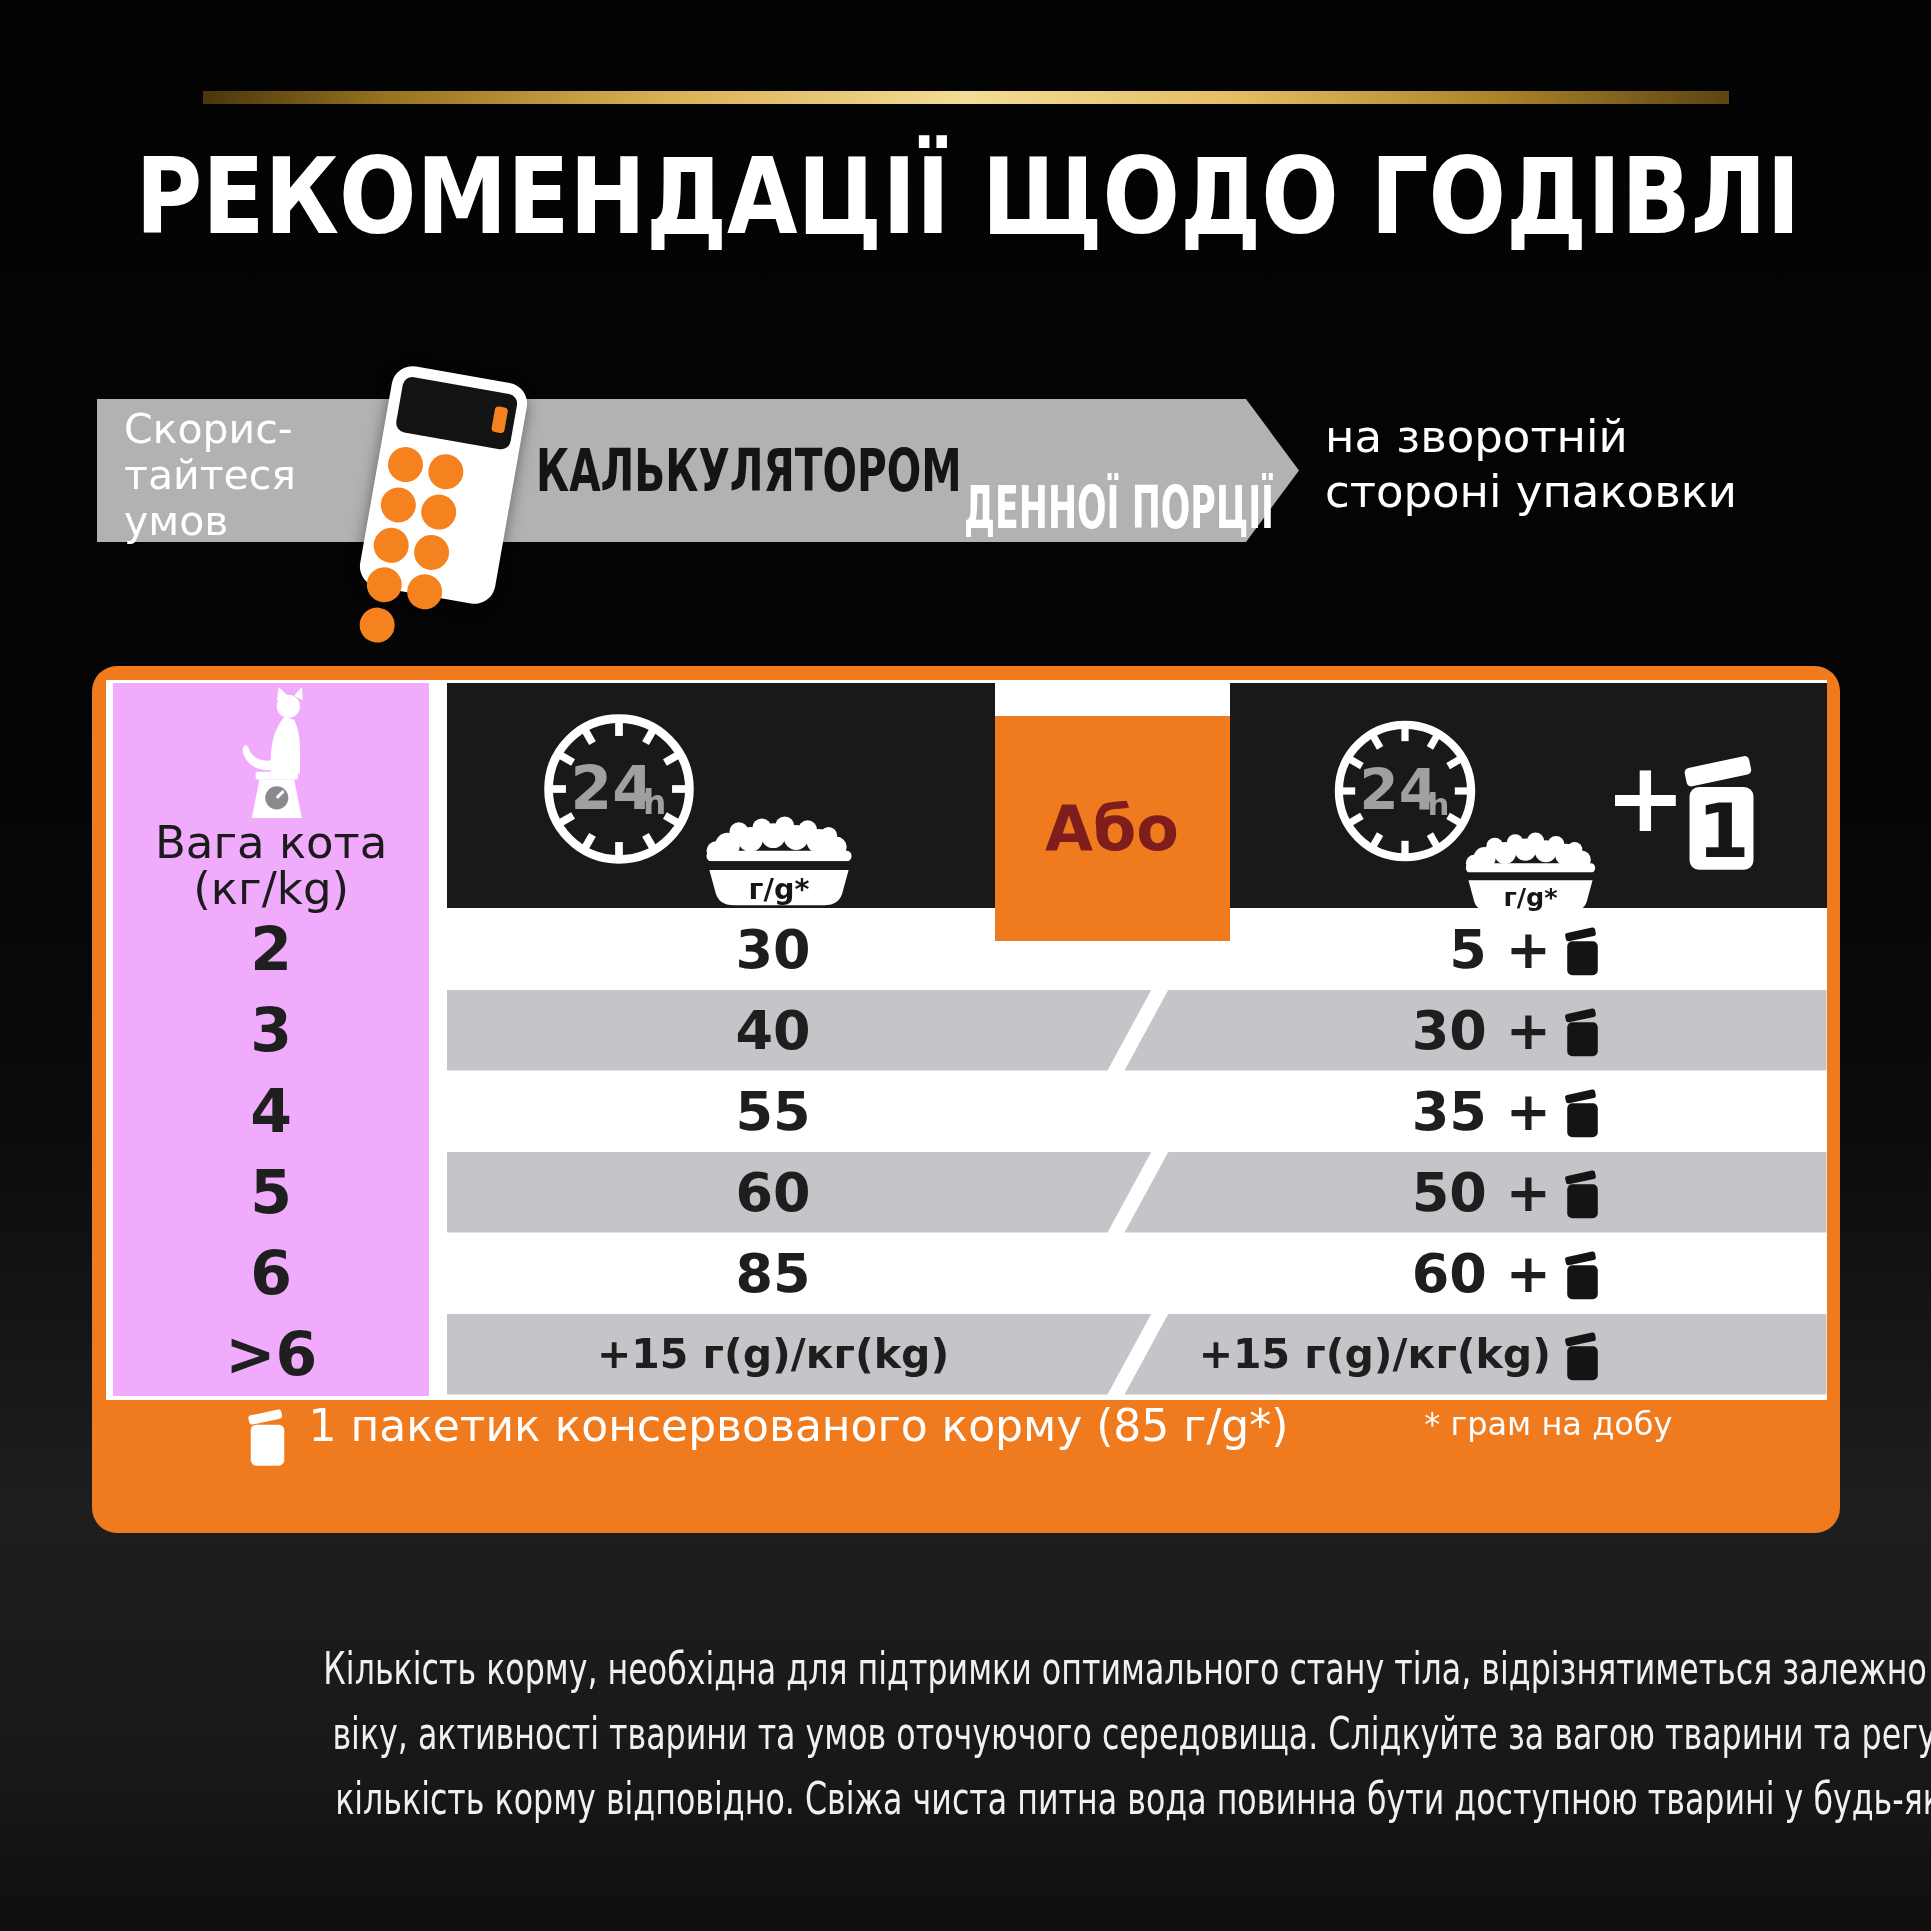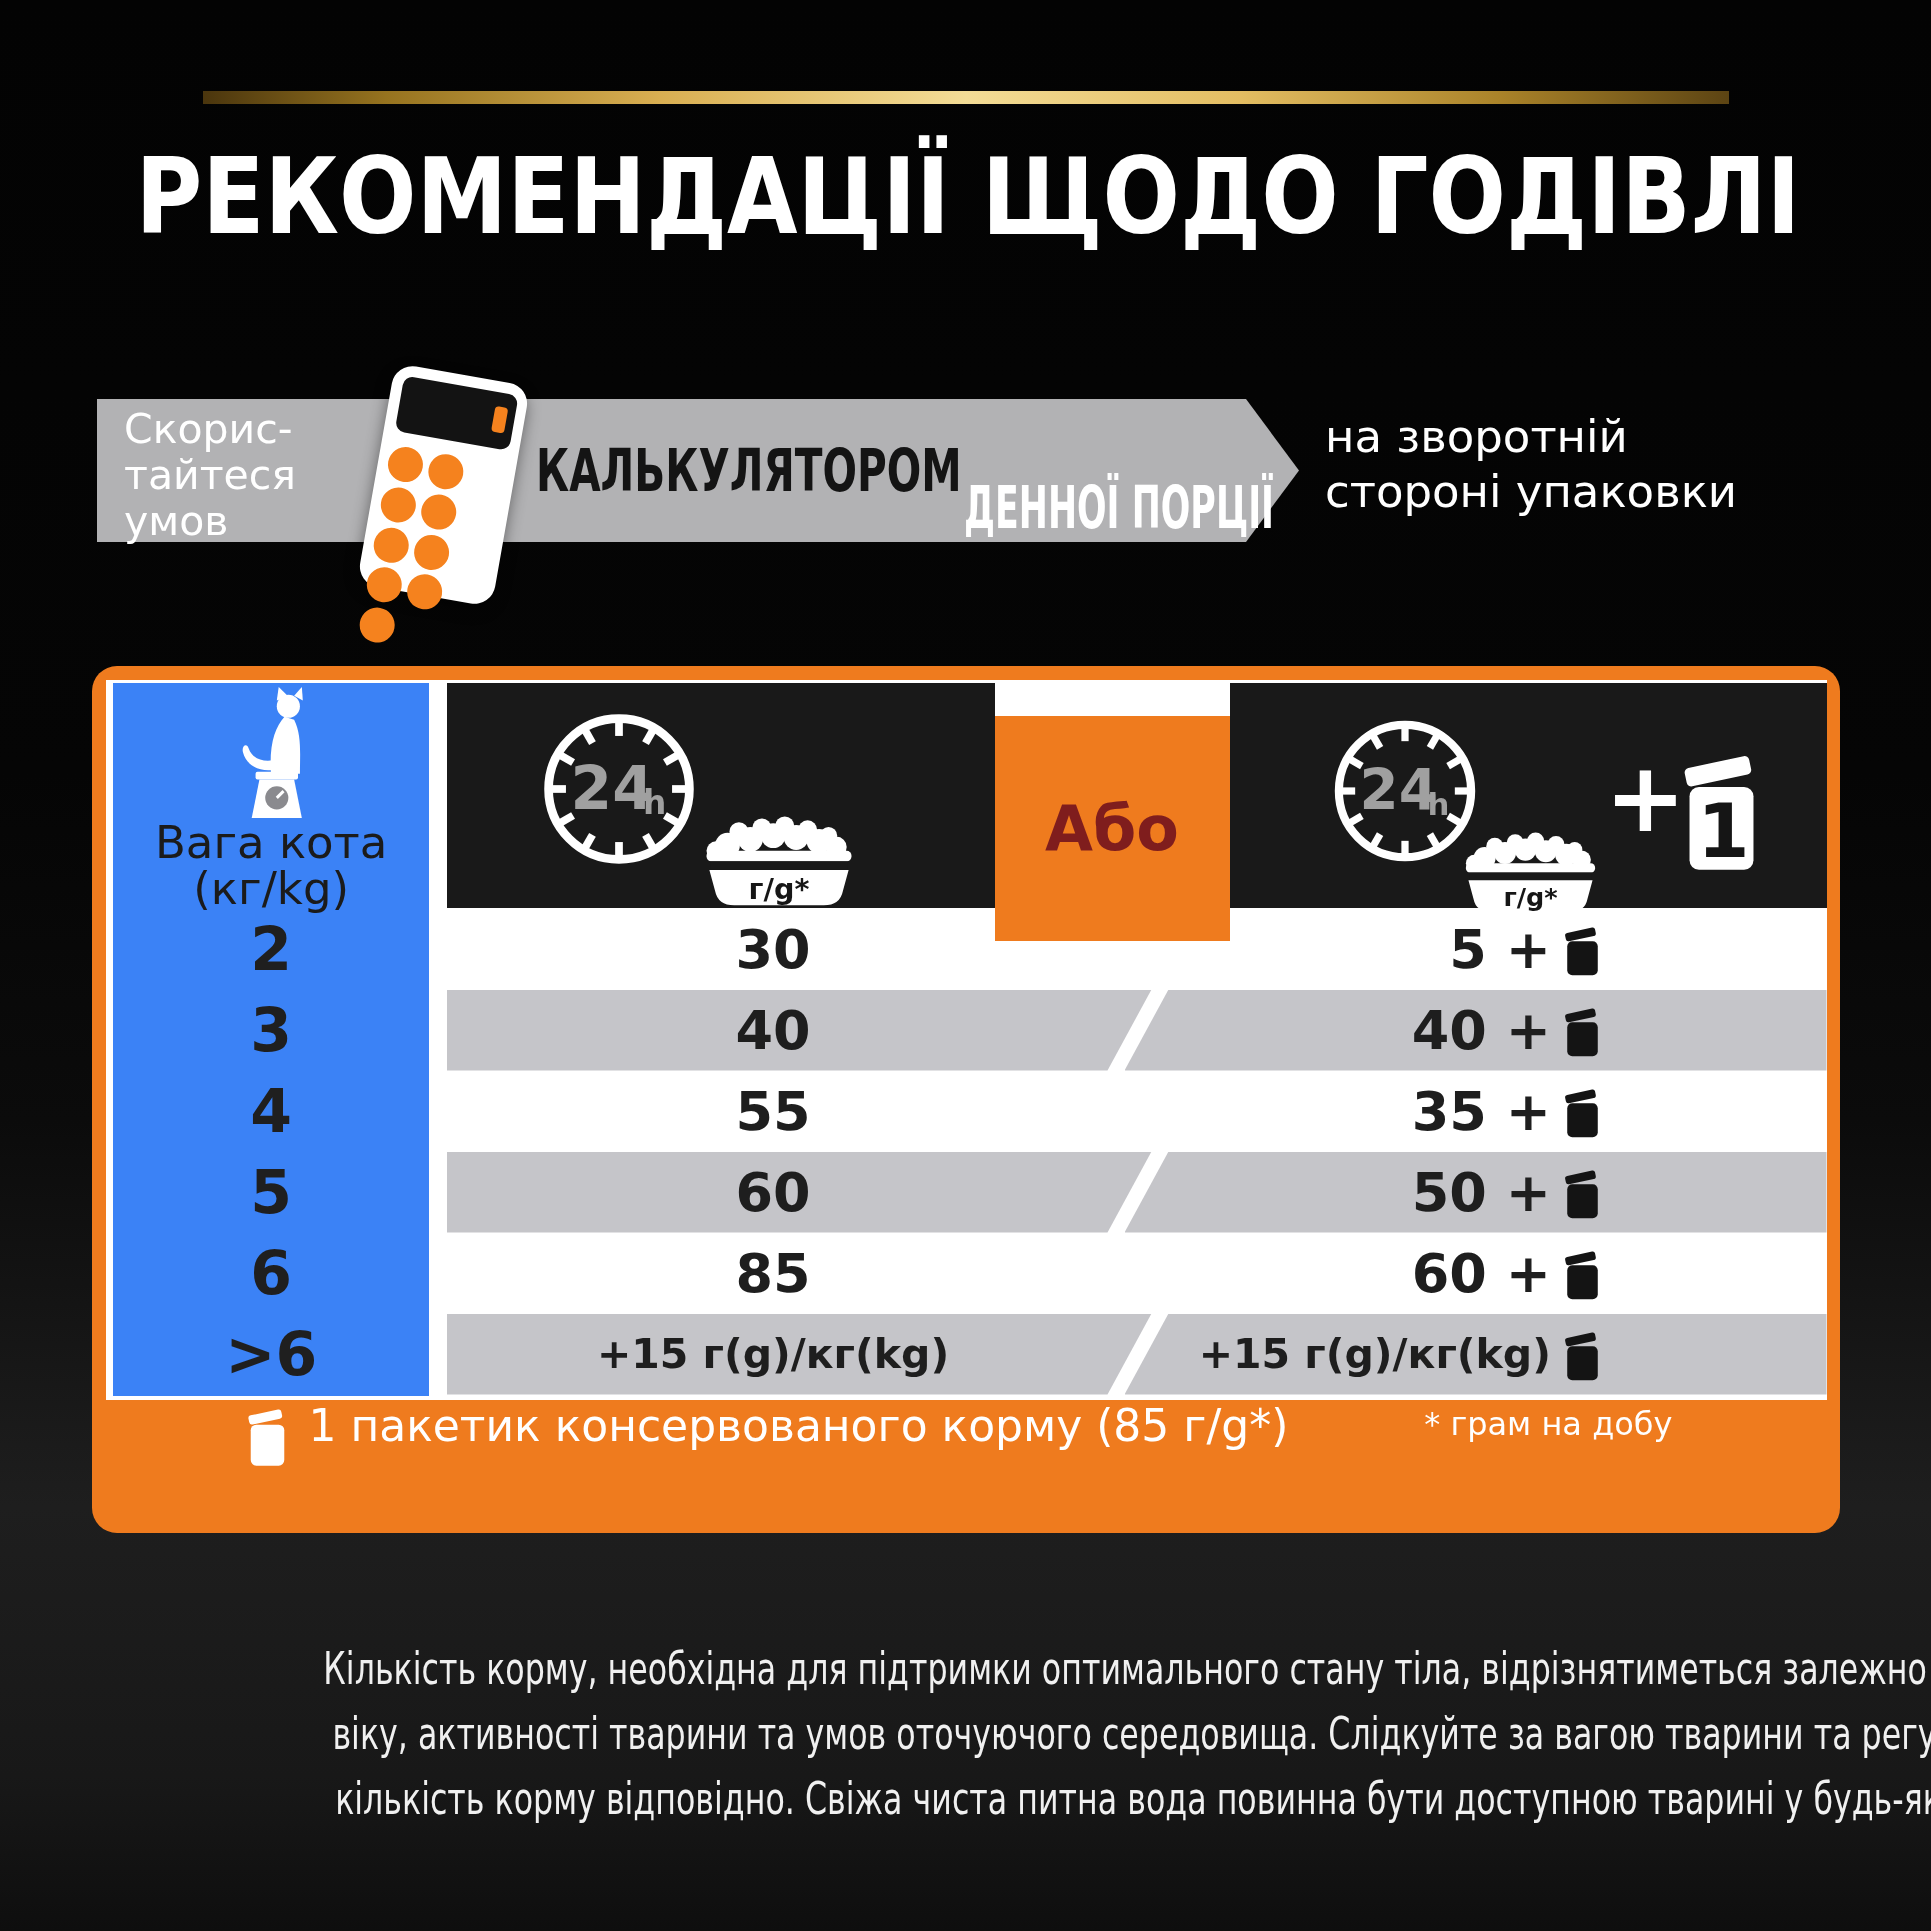--- a/index.html
+++ b/index.html
@@ -36,21 +36,21 @@
     transform:rotate(10deg);box-shadow:0 5.8px 15.4px rgba(0,0,0,.45);}
   .calc-screen{position:absolute;left:10.6px;top:10.6px;width:116px;height:56px;background:#131313;border-radius:9.7px;}
   .calc-screen-btn{position:absolute;right:7.7px;top:14.5px;width:12.6px;height:26px;background:#f5821e;border-radius:3.9px;}
   .calc-btns{position:absolute;left:9.7px;top:81px;width:118px;display:flex;flex-wrap:wrap;gap:5.8px 6.8px;}
   .calc-btn{width:35px;height:35px;border-radius:50%;background:#f5821e;}
 
   
   .card{left:92px;top:666px;width:1748px;height:867px;background:#ef7b1e;border-radius:25px;}
   .card-inner{position:absolute;left:13.5px;top:13.5px;width:1721px;height:720px;background:#fff;overflow:hidden;}
 
-  .wcol{position:absolute;left:7.7px;top:3.9px;width:316px;height:713px;background:#3b82f6;}
+  .wcol{position:absolute;left:7.7px;top:3.9px;width:316px;height:713px;background:#f0abfc;}
   .cat-icon{position:absolute;left:104px;top:1.9px;}
   .wcol-line{position:absolute;width:100%;text-align:center;color:#1b1b1b;font-size:45px;line-height:45px;}
   .wnum{position:absolute;width:100%;height:81px;display:flex;align-items:center;justify-content:center;
     color:#1f1f1f;font-size:60px;font-weight:700;}
 
   .hdr{position:absolute;top:3.9px;height:225px;background:#191919;}
   .hdrL{left:341px;width:548px;}
   .hdrR{left:1124px;width:597px;}
   .hdrOr{position:absolute;left:889px;top:3.9px;width:235px;height:225px;background:#ef7b1e;
     display:flex;align-items:center;justify-content:center;color:#7f1d1d;font-size:62px;font-weight:700;margin-top:33px;}
@@ -258,21 +258,21 @@
               </g>
             </svg>
         </div>
       </div>
 
       <div class="row" style="top:310px">
         <div class="gseg-l"></div>
           <div class="gseg-r"></div>
         <div class="dry">40</div>
         <div class="mix">
-          <span>40 +</span>
+          <span>30 +</span>
           <svg width="39" height="56" viewBox="0 0 44 66">
               <g fill="#141414">
                 <rect x="3" y="14" width="36" height="10" rx="3" transform="rotate(-12 5 24)"></rect>
                 <rect x="4" y="24" width="36" height="40" rx="6"></rect>
               </g>
             </svg>
         </div>
       </div>
 
       <div class="row" style="top:391px">

